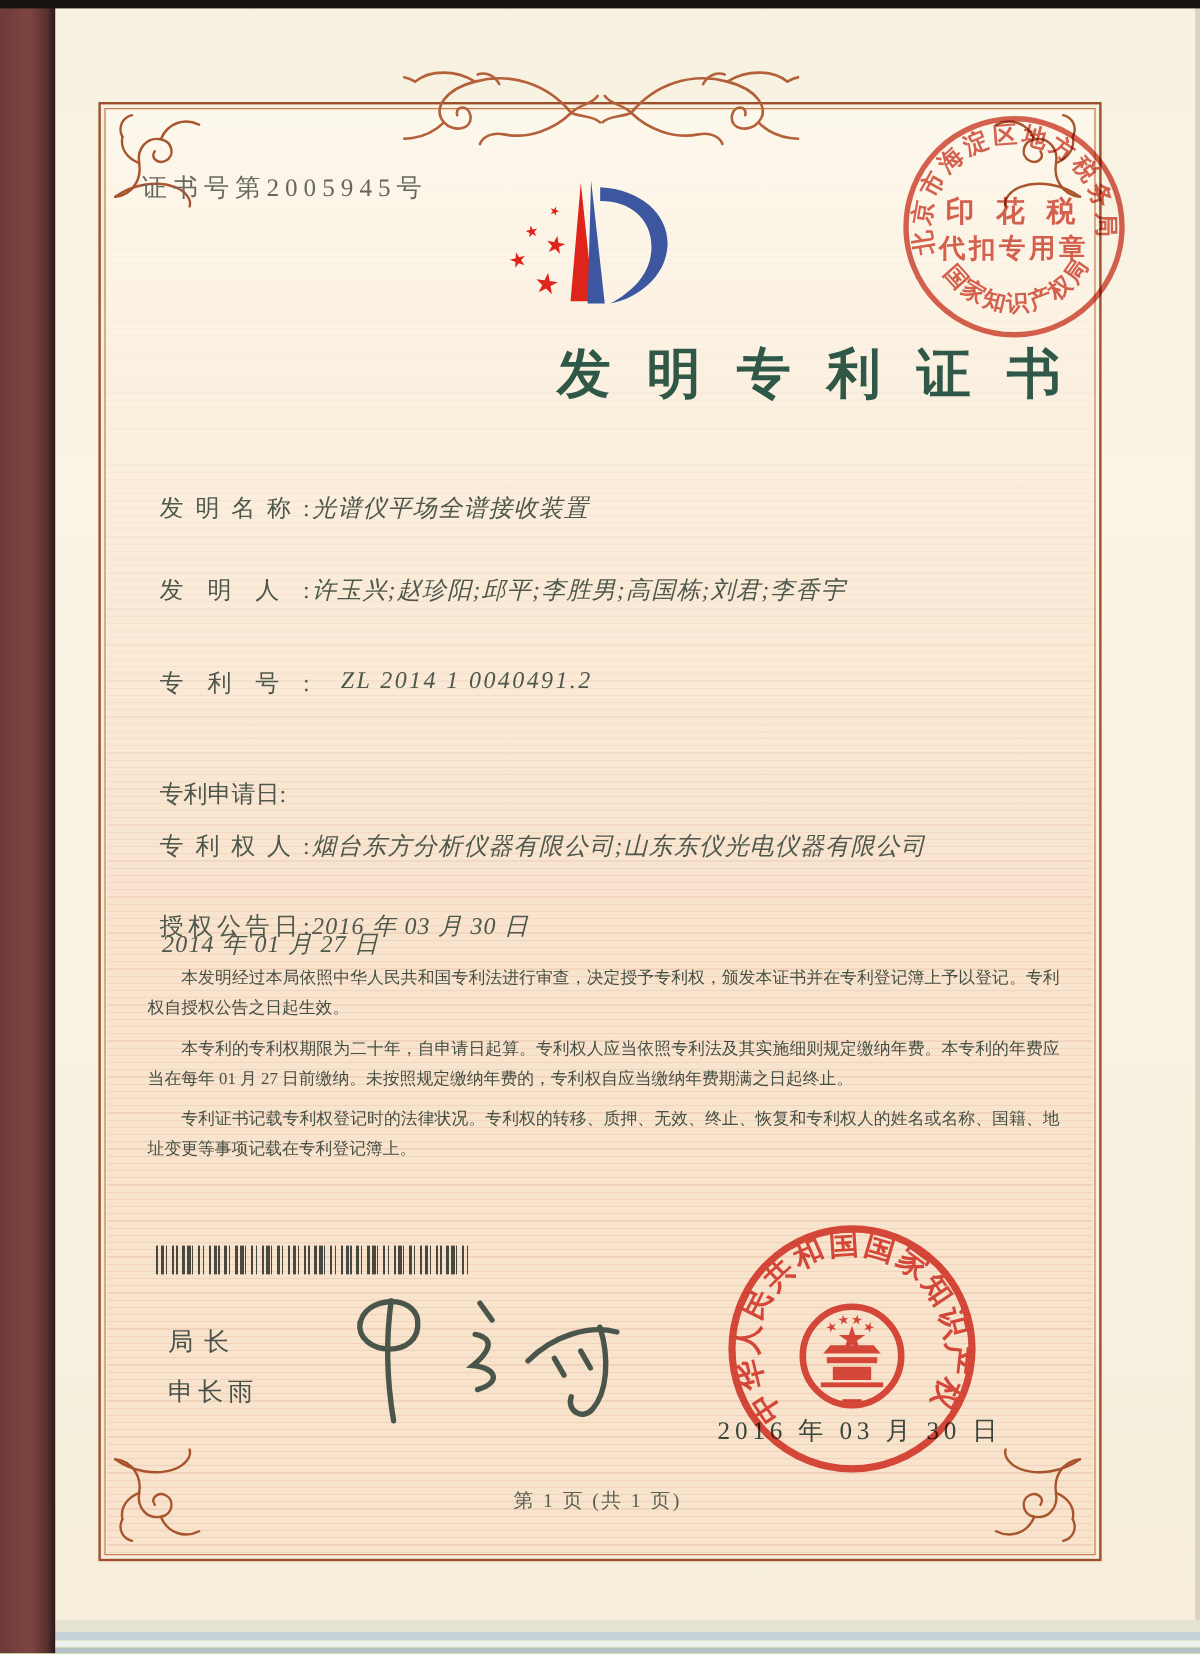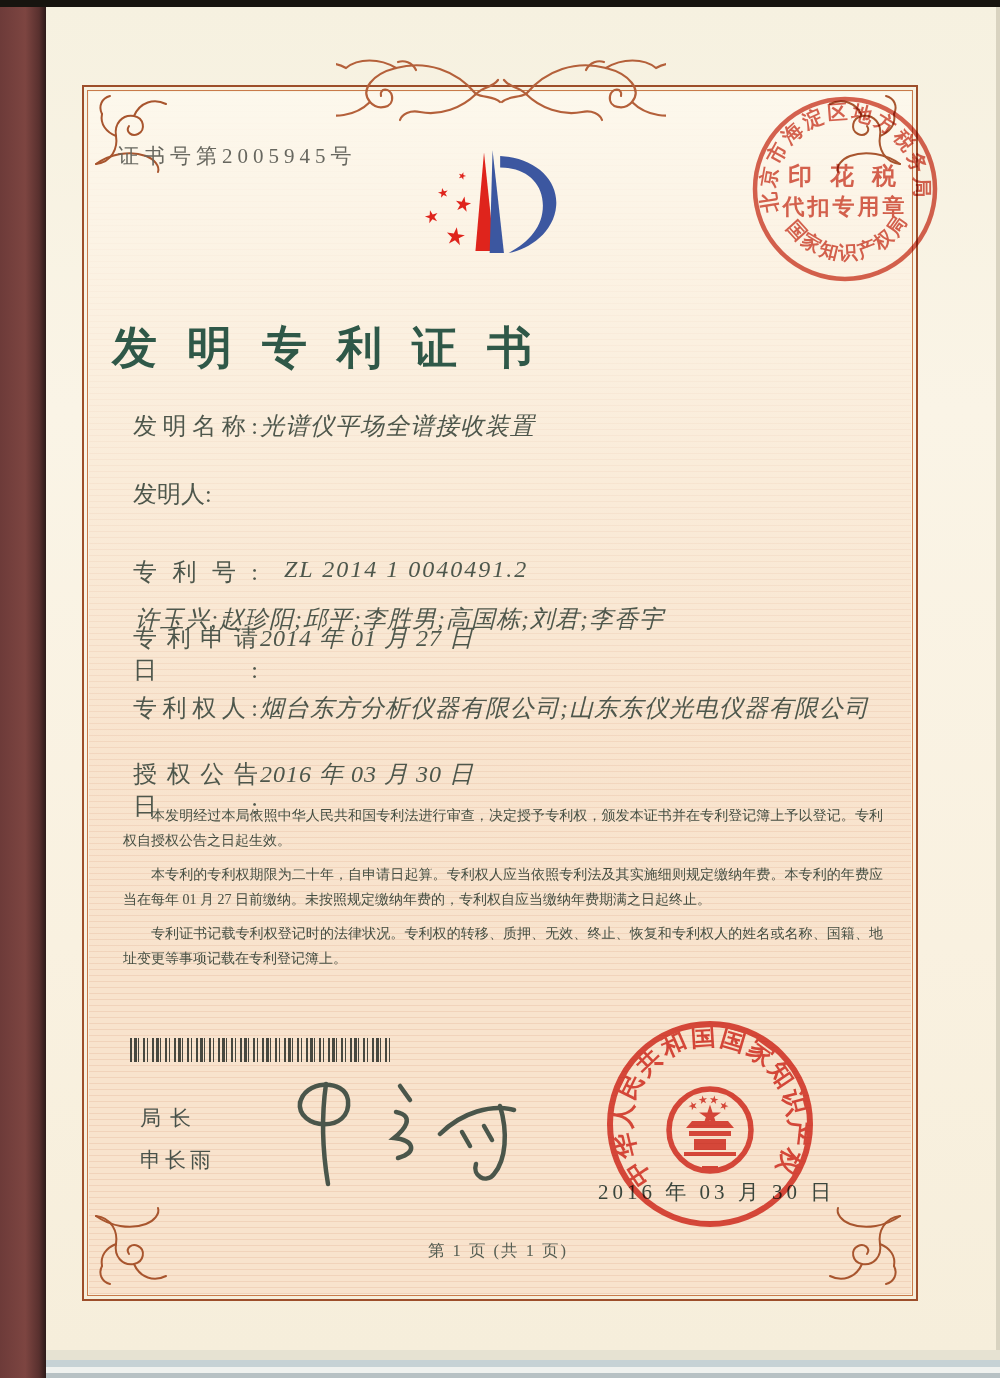--- a/index.html
+++ b/index.html
@@ -25,28 +25,28 @@
     background-image:
       linear-gradient(180deg,rgba(253,249,238,.95) 0%,rgba(252,244,229,.55) 30%,rgba(250,233,211,.15) 55%,rgba(248,224,198,0) 75%),
       repeating-linear-gradient(0deg,rgba(208,132,96,.17) 0 1px,rgba(208,132,96,0) 1px 6px);}
   .flourish{position:absolute;width:84px;height:84px;z-index:2;}
   .fl-tr{transform:scaleX(-1);} .fl-bl{transform:scaleY(-1);} .fl-br{transform:scale(-1,-1);}
   .top-ornament{position:absolute;left:336px;top:50px;width:330px;height:84px;z-index:2;}
 
   
   .cert-no{position:absolute;left:118px;top:142px;font-size:21px;letter-spacing:5px;color:#67675f;z-index:2;}
   .logo{position:absolute;left:408px;top:143px;width:190px;height:122px;z-index:2;}
-  .title{position:absolute;left:82px;top:282px;width:832px;text-align:left;z-index:2;
-         font-size:45px;font-weight:600;color:#2f5848;letter-spacing:30px;text-indent:30px;margin-top:36px;}
+  .title{position:absolute;left:82px;top:282px;width:832px;text-align:right;z-index:2;
+         font-size:45px;font-weight:600;color:#2f5848;letter-spacing:30px;text-indent:30px;}
   .row{position:absolute;left:133px;width:780px;display:flex;align-items:flex-start;z-index:2;
-       font-size:24px;color:#4e574c;}
+       font-size:20px;color:#4e574c;}
   .row .lab{flex:0 0 125px;text-align:justify;text-align-last:justify;text-justify:inter-character;}
   .row .val{margin-left:2px;letter-spacing:1px;font-style:italic;}
-  .r-name{top:410px;} .r-inv{top:478px;flex-direction:column;} .r-pno{top:556px;gap:24px;}
-  .r-fdate{top:622px;} .r-pat{top:692px;} .r-gdate{top:758px;}
+  .r-name{top:410px;} .r-inv{top:478px;} .r-pno{top:556px;gap:24px;}
+  .r-fdate{top:648px;flex-direction:column;} .r-pat{top:692px;} .r-gdate{top:758px;}
   .legal{position:absolute;left:123px;top:804px;width:760px;z-index:2;
          font-size:14px;line-height:24.5px;color:#454e42;text-align:justify;}
   .legal p{margin:0 0 10px 0;text-indent:2em;}
   .barcode{position:absolute;left:130px;top:1038px;width:262px;height:24px;z-index:2;opacity:.88;
     background:repeating-linear-gradient(90deg,
       #2f332c 0 2px,transparent 2px 4px,#2f332c 4px 7px,transparent 7px 8px,
       #2f332c 8px 9px,transparent 9px 13px,#2f332c 13px 15px,transparent 15px 17px,
       #2f332c 17px 18px,transparent 18px 22px);}
   .juzhang{position:absolute;left:140px;top:1104px;font-size:21px;letter-spacing:9px;color:#49524a;z-index:2;}
   .shenname{position:absolute;left:140px;top:1146px;font-size:21px;letter-spacing:4px;color:#49524a;z-index:2;}

